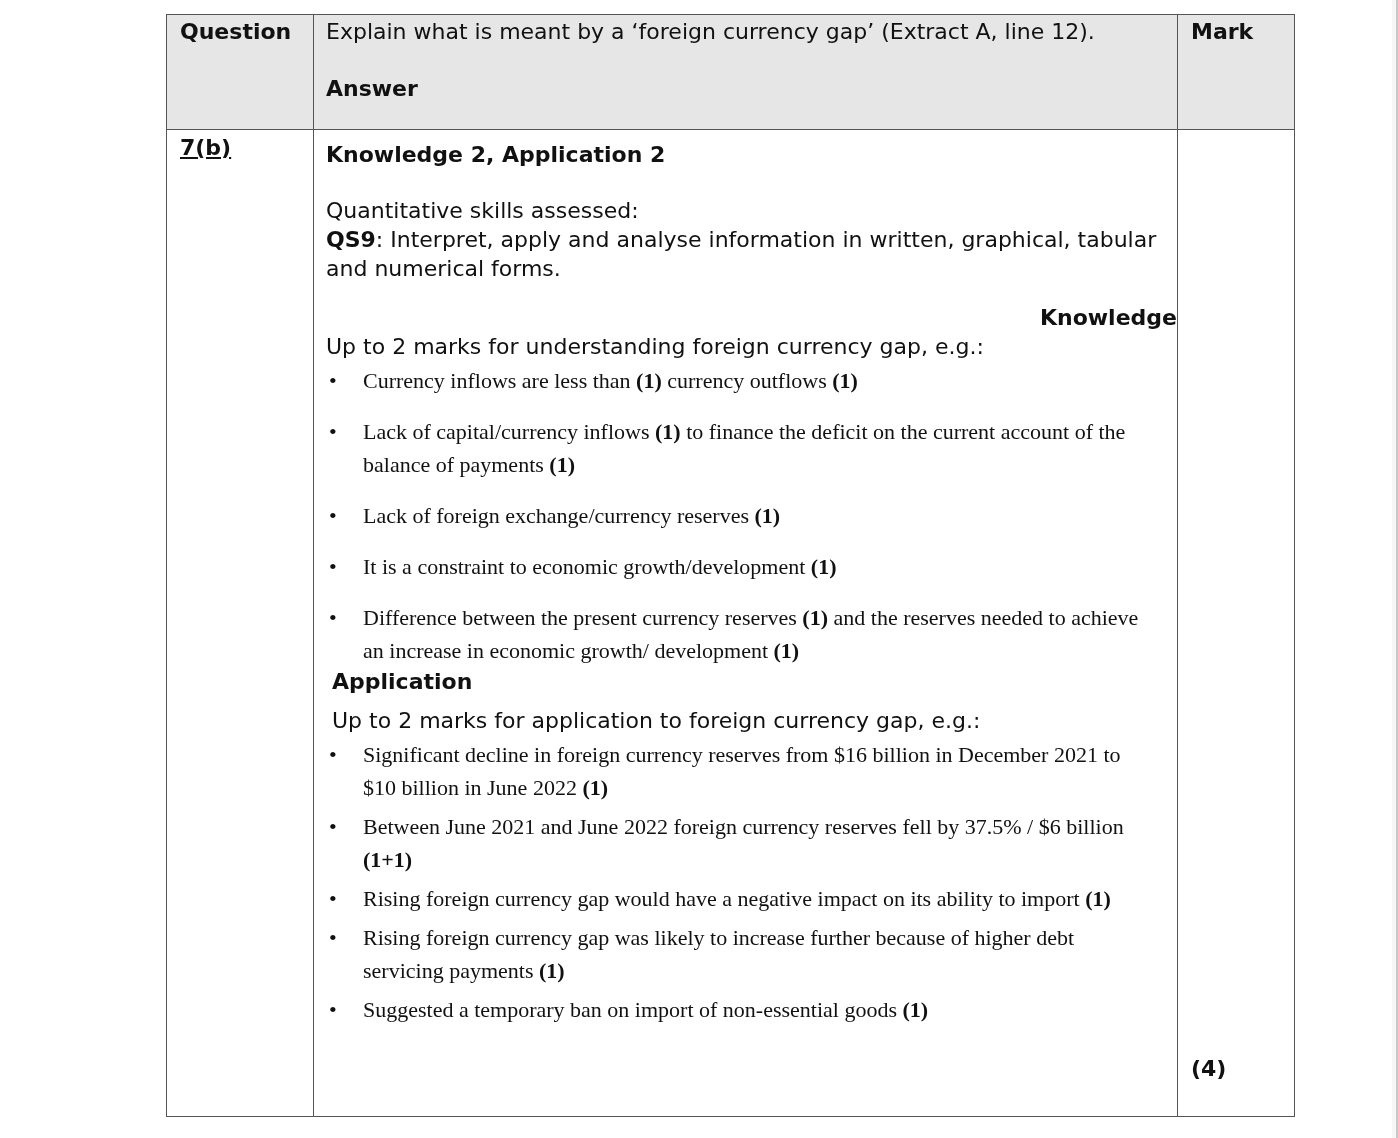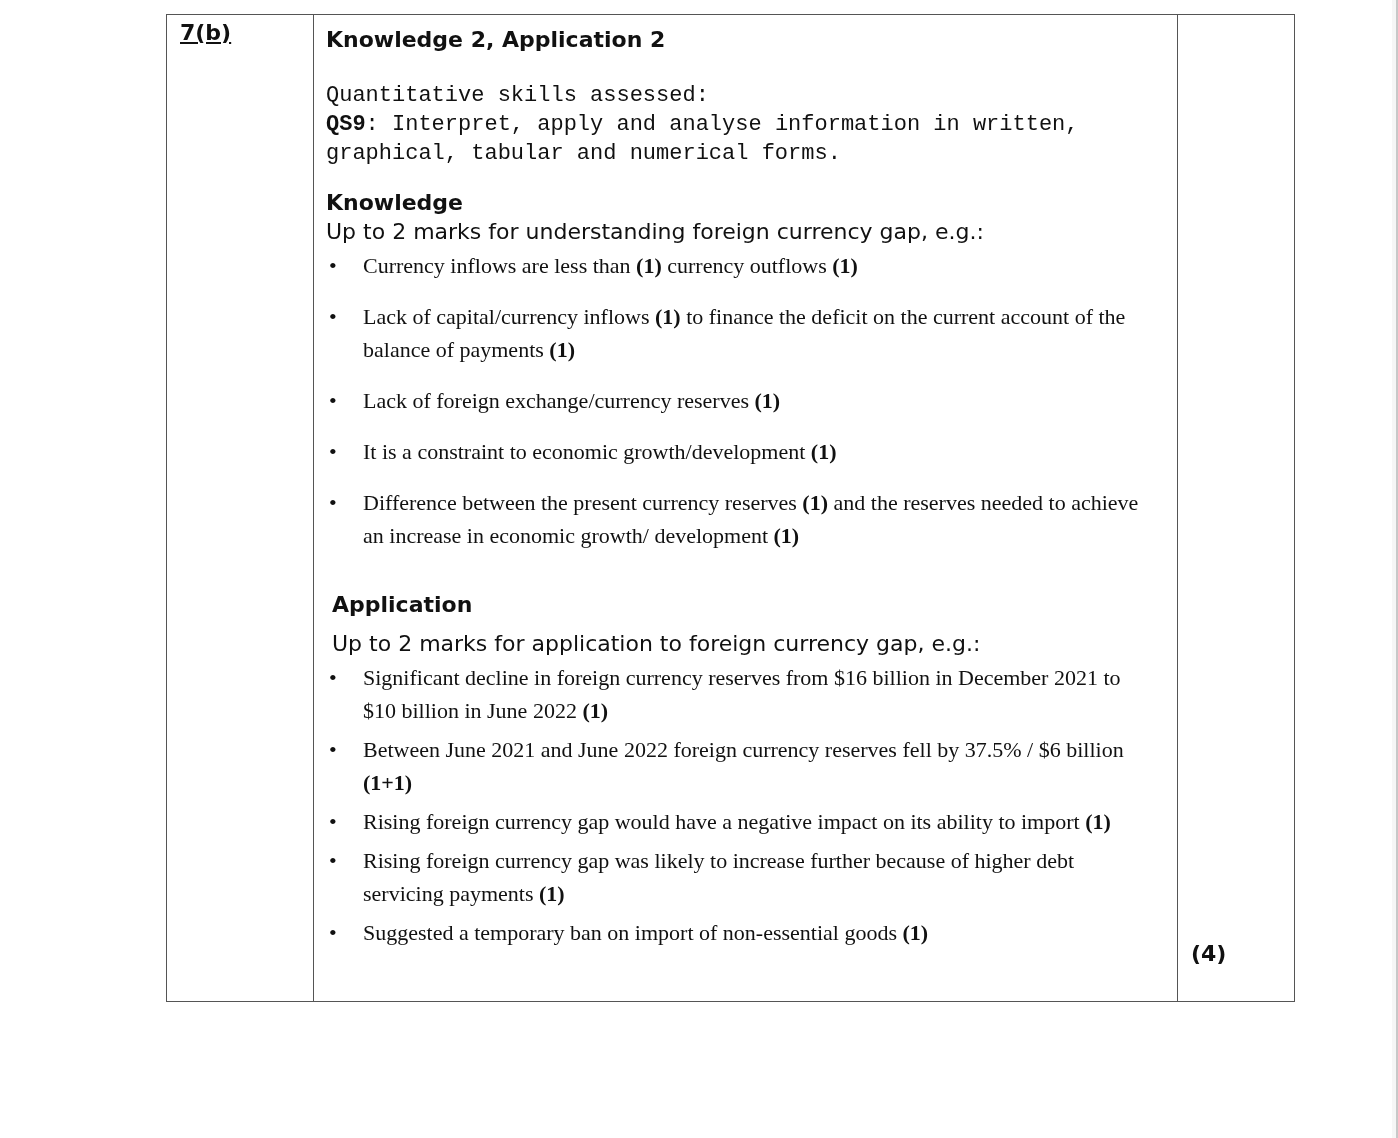--- a/index.html
+++ b/index.html
@@ -17,49 +17,63 @@
     col.c1 { width: 147px; } col.c2 { width: 864px; } col.c3 { width: 117px; }
     tr.head td { background: #e6e6e6; height: 114px; }
     .qlabel { font-weight: bold; padding: 2px 0 0 13px; line-height: 30px; }
     .qtext { padding: 2px 0 0 12px; line-height: 30px; }
     .anslabel { font-weight: bold; margin-top: 27px; }
     .marklabel { font-weight: bold; padding: 2px 0 0 13px; line-height: 30px; }
     tr.body td { height: 986px; }
     .qnum { font-weight: bold; padding: 3px 0 0 13px; line-height: 30px; text-decoration: underline; }
     .content { padding: 10px 0 0 12px; position: relative; height: 976px; }
     .blockhead { font-weight: bold; line-height: 29px; }
-    .qs { margin-top: 27px; line-height: 29px; font-family: Liberation Mono, monospace; }
+    .qs { margin-top: 27px; line-height: 29px; }
     .b { font-weight: bold; }
-    .know-head { margin-top: 20px; font-weight: bold; line-height: 29px; }
+    .know-head { margin-top: 20px; font-weight: bold; line-height: 29px; text-align: right; }
     .intro { line-height: 29px; }
     ul.bl { list-style: none; margin: 0; padding: 0; }
     ul.bl li { position: relative; padding-left: 37px; line-height: 33px; padding-right: 20px; font-family: Liberation Serif, serif; }
     ul.bl li::before { content: "•"; position: absolute; left: 3px; top: 0; }
     ul.know li { margin-top: 18px; }
     ul.know li:first-child { margin-top: 3px; }
-    .app-head { margin-top: 38px; margin-left: 6px; font-weight: bold; line-height: 29px; }
+    .app-head { margin-left: 6px; font-weight: bold; line-height: 29px; }
     .app-intro { margin-top: 10px; margin-left: 6px; line-height: 29px; }
     ul.app li { margin-top: 6px; }
     ul.app li:first-child { margin-top: 3px; }
     .markcell { position: relative; }
     .total { position: absolute; left: 13px; bottom: 32px; font-weight: bold; line-height: 30px; }
   </style>
 </head>
 <body>
 
 <div class="page-edge-shade"></div>
 <div class="page-edge"></div>
 
 <table class="ms">
   <colgroup>
       <col class="c1">
       <col class="c2">
       <col class="c3">
     </colgroup>
   <tbody>
+      <tr class="head">
+    <td>
+      <div class="qlabel">Question</div>
+    </td>
+    <td>
+      <div class="qtext">
+        <div>Explain what is meant by a ‘foreign currency gap’ (Extract A, line 12).</div>
+        <div class="anslabel">Answer</div>
+      </div>
+    </td>
+    <td>
+      <div class="marklabel">Mark</div>
+    </td>
+  </tr>
   <tr class="body">
     <td>
       <div class="qnum">7(b)</div>
     </td>
     <td>
       <div class="content">
         <div class="blockhead">Knowledge 2, Application 2</div>
         <div class="qs">
           <div>Quantitative skills assessed:</div>
           <div><span class="b">QS9</span><span>: Interpret, apply and analyse information in written, graphical, tabular and numerical forms.</span></div>

